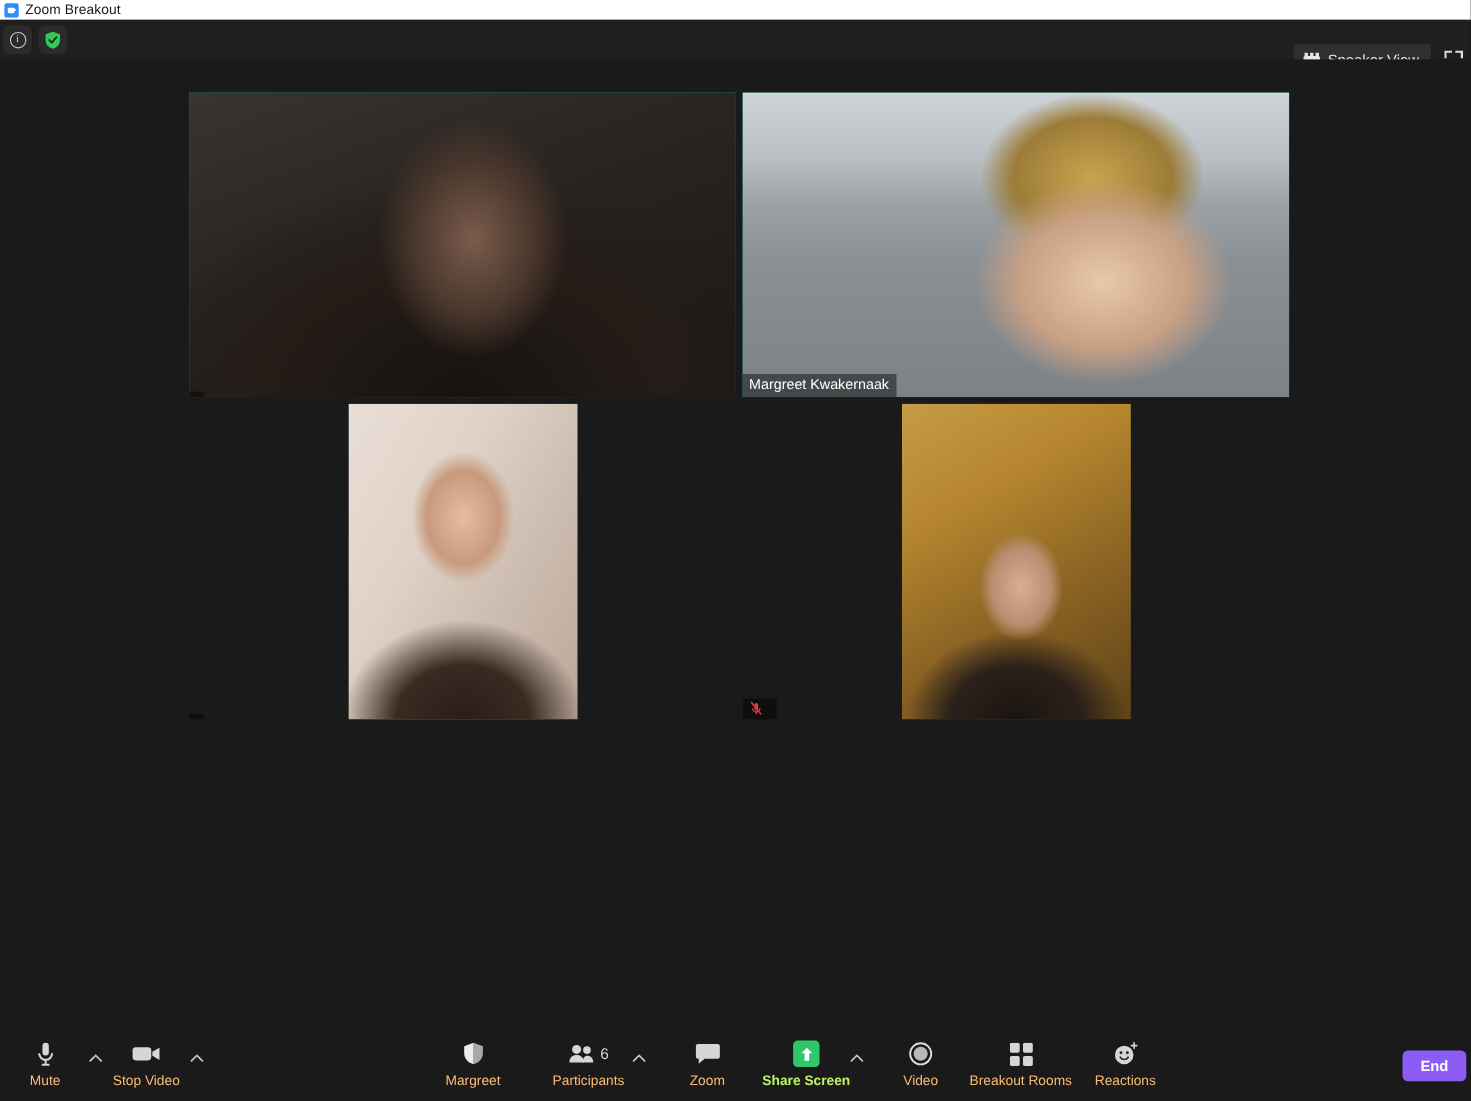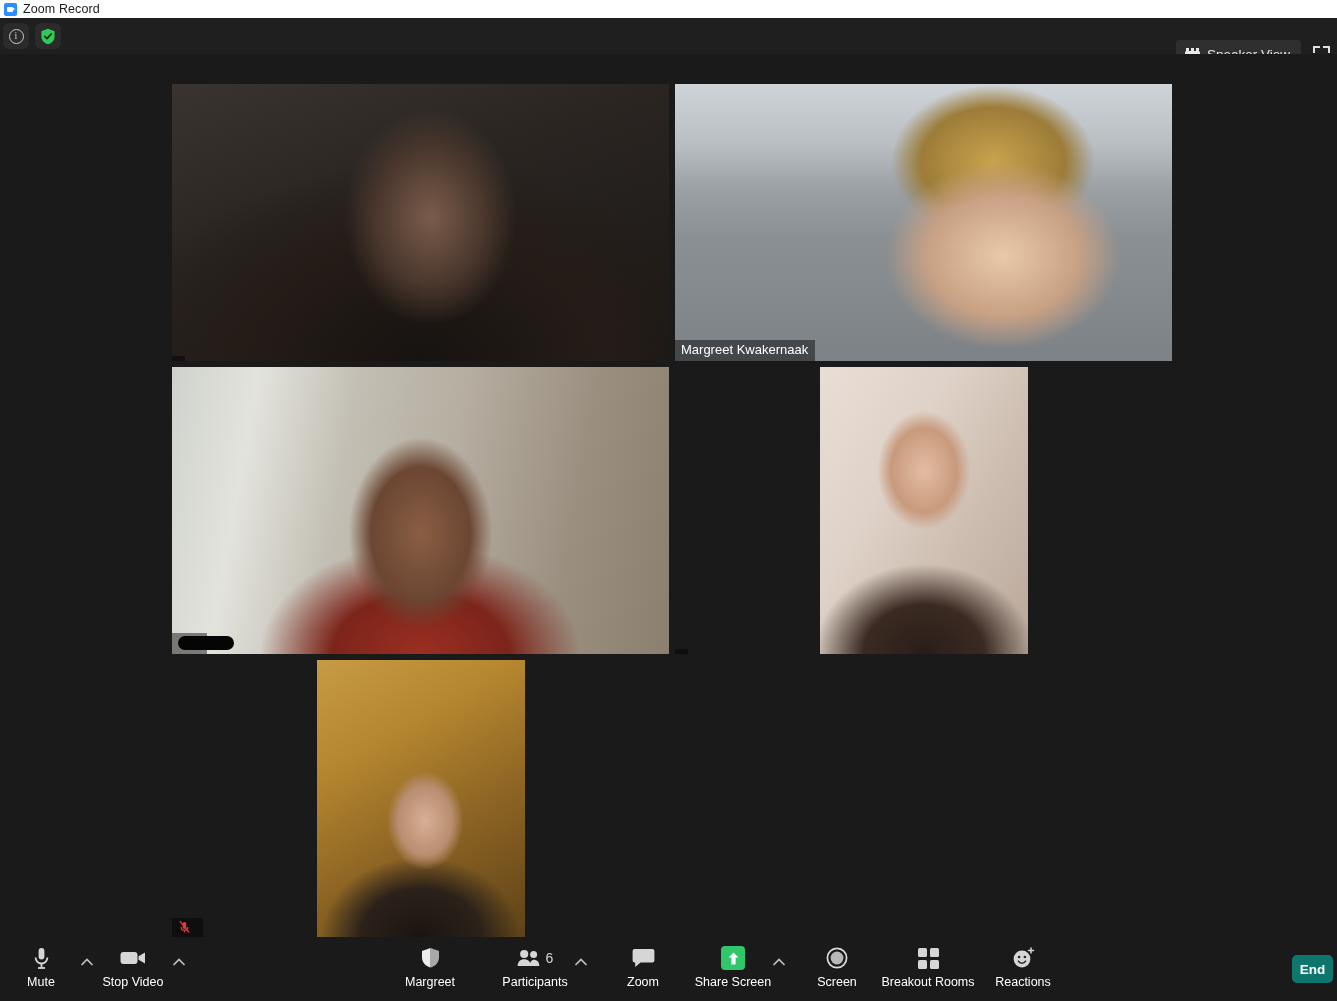--- a/index.html
+++ b/index.html
@@ -161,49 +161,49 @@
   }
   .tb-group { position: absolute; top: 0; height: 64px; display: flex; align-items: flex-start; }
   .tb-item {
     display: flex; flex-direction: column; align-items: center;
     width: 74px; padding-top: 9px; cursor: default;
   }
   .tb-item .tb-ico {
     height: 24px; display: flex; align-items: center; justify-content: center;
   }
   .tb-item .tb-lbl {
-    margin-top: 5px; font-size: 12.5px; color: #ffffff; white-space: nowrap;
-  }
-  .tb-item.accent .tb-lbl { color: #ffffff; }
+    margin-top: 5px; font-size: 12.5px; color: #fdba74; white-space: nowrap;
+  }
+  .tb-item.accent .tb-lbl { color: #bef264; font-weight: bold; }
   .caret {
     width: 18px; height: 24px; margin-top: 9px;
     display: flex; align-items: flex-end; justify-content: center;
     padding-bottom: 4px;
   }
   .caret svg { display:block; }
   .participants-ico { display: flex; align-items: center; gap: 4px; }
   .participants-count { font-size: 14px; color: #d6d6d6; }
   .end-btn {
     position: absolute; right: 4px; top: 18px;
-    width: 41px; height: 28px; border-radius: 5px;
-    background: #0f766e; color: #fff;
+    width: 58px; height: 28px; border-radius: 5px;
+    background: #8b5cf6; color: #fff;
     font-size: 13.5px; font-weight: bold;
     display: flex; align-items: center; justify-content: center;
   }
   .share-square {
     width: 24px; height: 24px; border-radius: 4px; background: #2fc76a;
     display: flex; align-items: center; justify-content: center;
   }
 </style>
 </head>
 <body>
 
 <div class="titlebar">
   <div class="tb-logo"></div>
-  <div class="tb-title">Zoom Record</div>
+  <div class="tb-title">Zoom Breakout</div>
 </div>
 
 <div class="topbar">
   <div class="topbar-left">
     <div class="tb-icon-btn">
       <div class="info-circle">i</div>
     </div>
     <div class="tb-icon-btn">
       <svg class="shield-green" viewBox="0 0 20 22">
         <path d="M10 1 L18.5 4.2 V11 C18.5 16.3 14.6 19.8 10 21 C5.4 19.8 1.5 16.3 1.5 11 V4.2 Z" fill="#2ecc57"></path>
@@ -243,26 +243,20 @@
       </div>
     </div>
 
     <div class="tile">
       <div class="vid v2"></div>
       <div class="namebar">
         <span class="nm">Margreet Kwakernaak</span>
       </div>
     </div>
 
-    <div class="tile">
-      <div class="vid v3"></div>
-      <div class="namebar redacted">
-        <span class="nm">D                R<span class="redactbar" style="width:56px"></span></span>
-      </div>
-    </div>
 
 
     <div class="tile pillar">
       <div class="vid v5"></div>
       <div class="namebar redacted">
         <span class="nm">
             <span class="redactbar" style="width:64px"></span>
           </span>
       </div>
     </div>
@@ -375,21 +369,21 @@
       </svg>
     </div>
 
     <div class="tb-item" style="margin-left:12px">
       <span class="tb-ico">
         <svg width="22" height="22" viewBox="0 0 22 22">
           <circle cx="11" cy="11" r="9.6" fill="none" stroke="#dcdcdc" stroke-width="1.7"></circle>
           <circle cx="11" cy="11" r="6.4" fill="#b8b8b8"></circle>
         </svg>
       </span>
-      <span class="tb-lbl">Screen</span>
+      <span class="tb-lbl">Video</span>
     </div>
 
     <div class="tb-item" style="width:100px; margin-left:4px">
       <span class="tb-ico">
         <svg width="21" height="21" viewBox="0 0 21 21">
           <rect x="0" y="0" width="9" height="9" rx="1.6" fill="#d6d6d6"></rect>
           <rect x="12" y="0" width="9" height="9" rx="1.6" fill="#d6d6d6"></rect>
           <rect x="0" y="12" width="9" height="9" rx="1.6" fill="#d6d6d6"></rect>
           <rect x="12" y="12" width="9" height="9" rx="1.6" fill="#d6d6d6"></rect>
         </svg>

